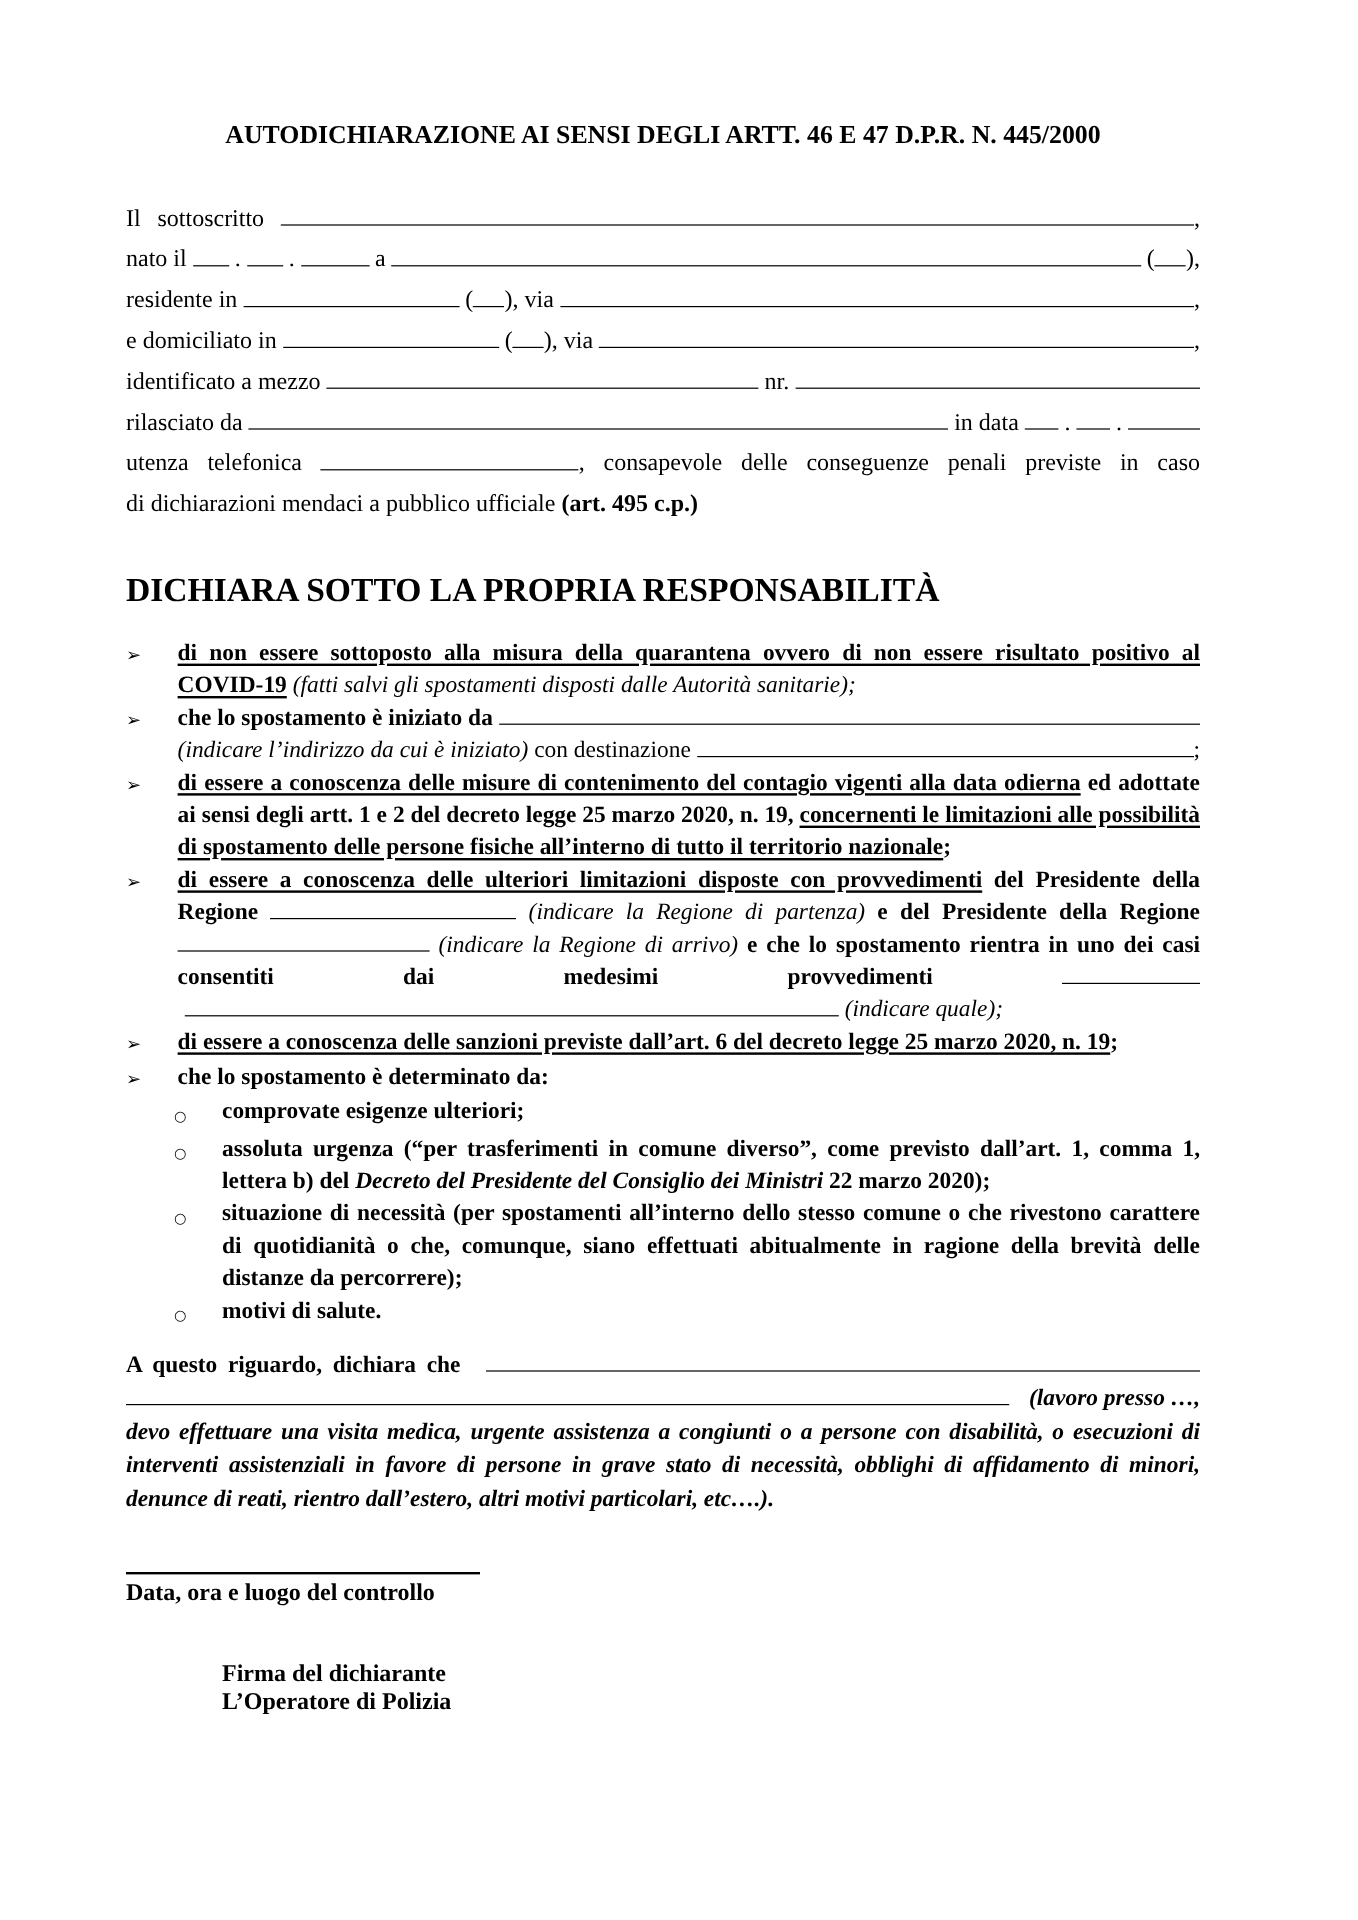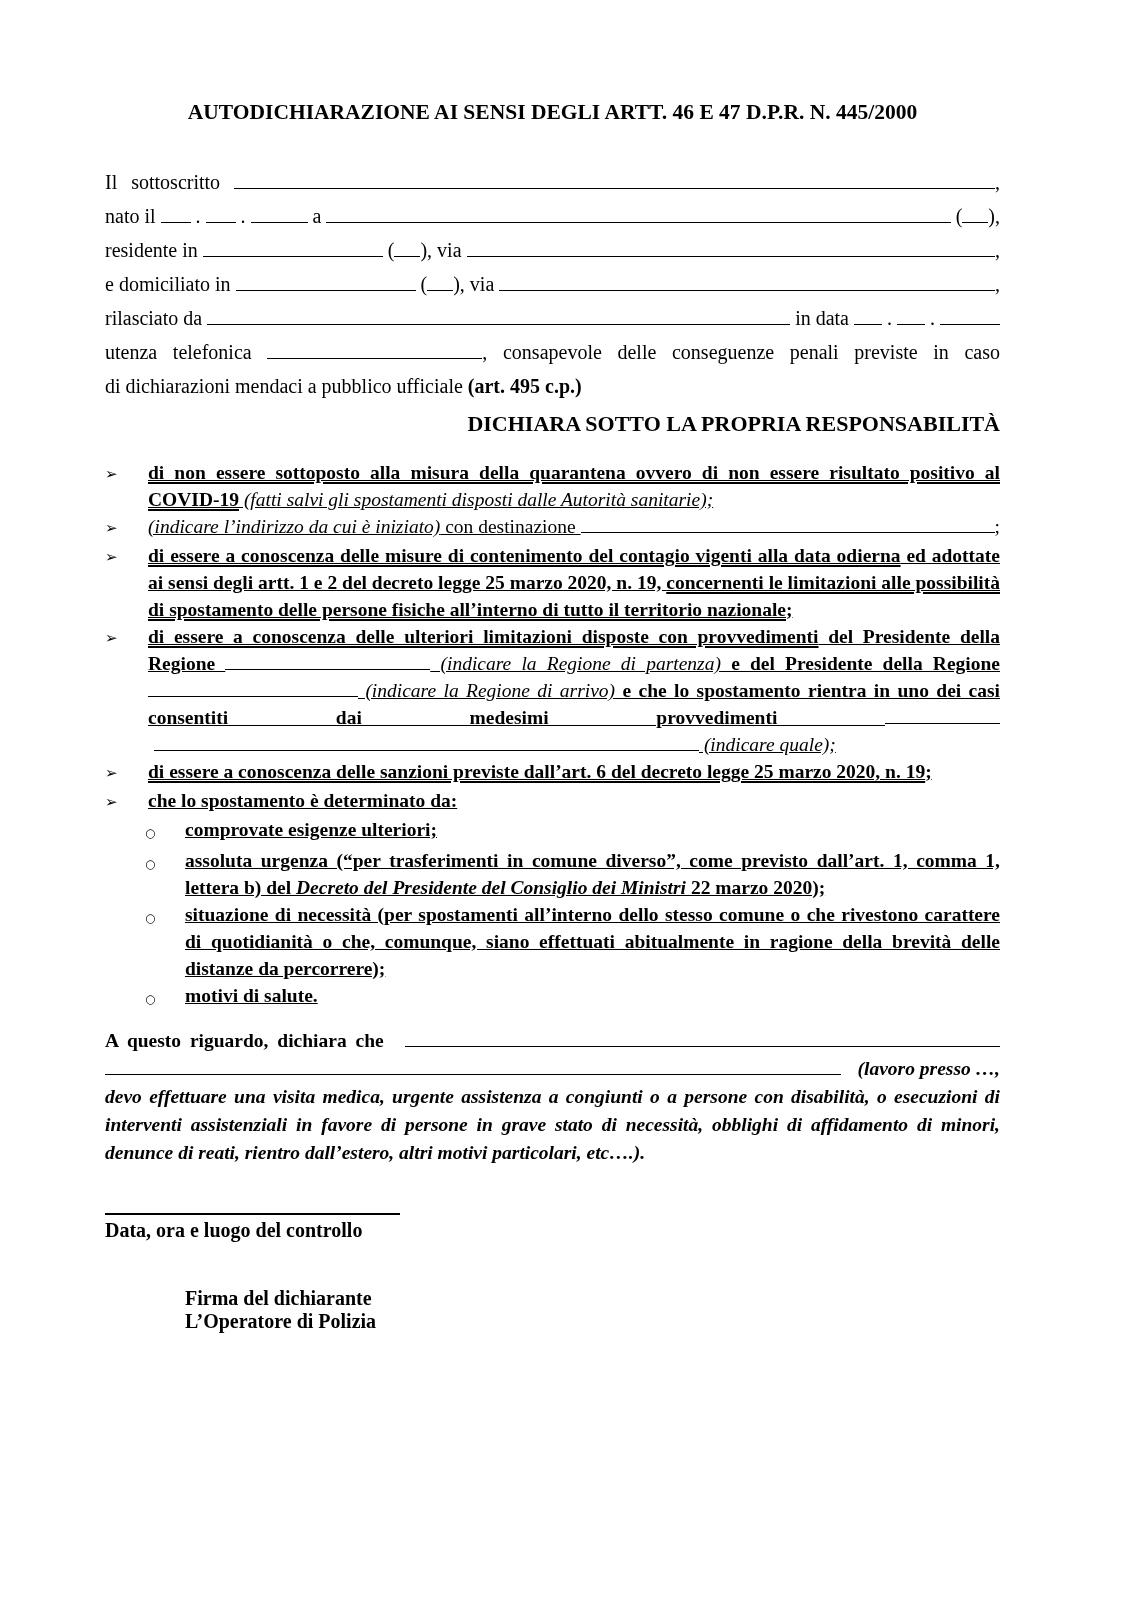--- a/index.html
+++ b/index.html
@@ -4,21 +4,21 @@
 <style>
   * { margin:0; padding:0; box-sizing:border-box; }
   html,body { background:#ffffff; }
   body {
     width:1132px; height:1600px; overflow:hidden;
     color:#000; font-family:"Liberation Serif","DejaVu Serif",serif;
   }
   .page { padding:100px 132px 0 105px; }
 
   .title { text-align:center; font-weight:bold; font-size:21.5px; margin-bottom:40px; white-space:nowrap; }
-  .heading { text-align:right; font-weight:bold; font-size:22px; margin:8px 0 22px; }
+  .heading { text-align:left; font-weight:bold; font-size:28px; margin:40px 0 22px; }
 
   .intro { font-size:20px; }
   .iline { display:flex; align-items:baseline; line-height:34px; }
   .t { white-space:pre; }
   .jline { line-height:34px; text-align:justify; text-align-last:justify; }
   .pline { line-height:34px; }
 
   .blank { display:inline-block; border-bottom:1.6px solid #000; height:14px; vertical-align:baseline; }
   .grow { flex:1 1 auto; }
   .w26{width:26px} .w28{width:28px} .w30{width:30px} .w57{width:57px} .w60{width:60px}
@@ -29,21 +29,21 @@
   .b { font-weight:bold; }
   .i { font-style:italic; }
   .bi { font-weight:bold; font-style:italic; }
   .u { text-decoration:underline; text-decoration-thickness:1.5px; text-underline-offset:3px; }
   .ws1 { word-spacing:9px; }
   .ws2 { word-spacing:4px; }
 
   .list { font-size:19.5px; }
   .row { display:flex; line-height:27px; }
   .marker { flex:0 0 43px; width:43px; font-family:"DejaVu Sans",sans-serif; font-size:15px; padding-top:2px; }
-  .content { flex:1 1 auto; text-align:justify;text-decoration:underline; }
+  .content { flex:1 1 auto; text-align:justify; }
   .cflex { display:flex; align-items:baseline; }
   .sub .marker2 { flex:0 0 40px; width:40px; margin-left:40px; font-family:"DejaVu Sans",sans-serif; font-size:12px; padding-top:4px; }
 
   .closing { font-size:19.5px; margin-top:14px; }
   .closing .cflex { line-height:28px;gap:12px; }
   .just { text-align:justify; line-height:28px; }
 
   .rule { width:295px; border-top:2px solid #000; margin-top:46px; }
   .control { font-weight:bold; font-size:20px; line-height:30px; }
   .signs { display:flex; justify-content:space-between; font-weight:bold; font-size:20px;
@@ -91,20 +91,26 @@
     <div class="iline">
       <span class="t">e domiciliato in </span>
       <span class="blank w180"></span>
       <span class="t"> (</span>
       <span class="blank w26"></span>
       <span class="t">), via </span>
       <span class="blank grow"></span>
       <span class="t">,</span>
     </div>
 
+    <div class="iline">
+      <span class="t">identificato a mezzo </span>
+      <span class="blank w360"></span>
+      <span class="t"> nr. </span>
+      <span class="blank grow"></span>
+    </div>
 
     <div class="iline">
       <span class="t">rilasciato da </span>
       <span class="blank grow"></span>
       <span class="t"> in data </span>
       <span class="blank w28"></span>
       <span class="t"> . </span>
       <span class="blank w28"></span>
       <span class="t"> . </span>
       <span class="blank w60"></span>
@@ -126,20 +132,24 @@
     <div class="row">
       <span class="marker">➢</span>
       <div class="content">
         <span class="b u">di non essere sottoposto alla misura della quarantena ovvero di non essere risultato positivo al COVID-19</span><span class="i"> (fatti salvi gli spostamenti disposti dalle Autorità sanitarie);</span>
       </div>
     </div>
 
     <div class="row">
       <span class="marker">➢</span>
       <div class="content">
+        <div class="cflex">
+          <span class="b t">che lo spostamento è iniziato da </span>
+          <span class="blank grow"></span>
+        </div>
         <div class="cflex">
           <span class="i t">(indicare l’indirizzo da cui è iniziato)</span>
           <span class="t"> con destinazione </span>
           <span class="blank grow"></span>
           <span class="t">;</span>
         </div>
       </div>
     </div>
 
     <div class="row">

